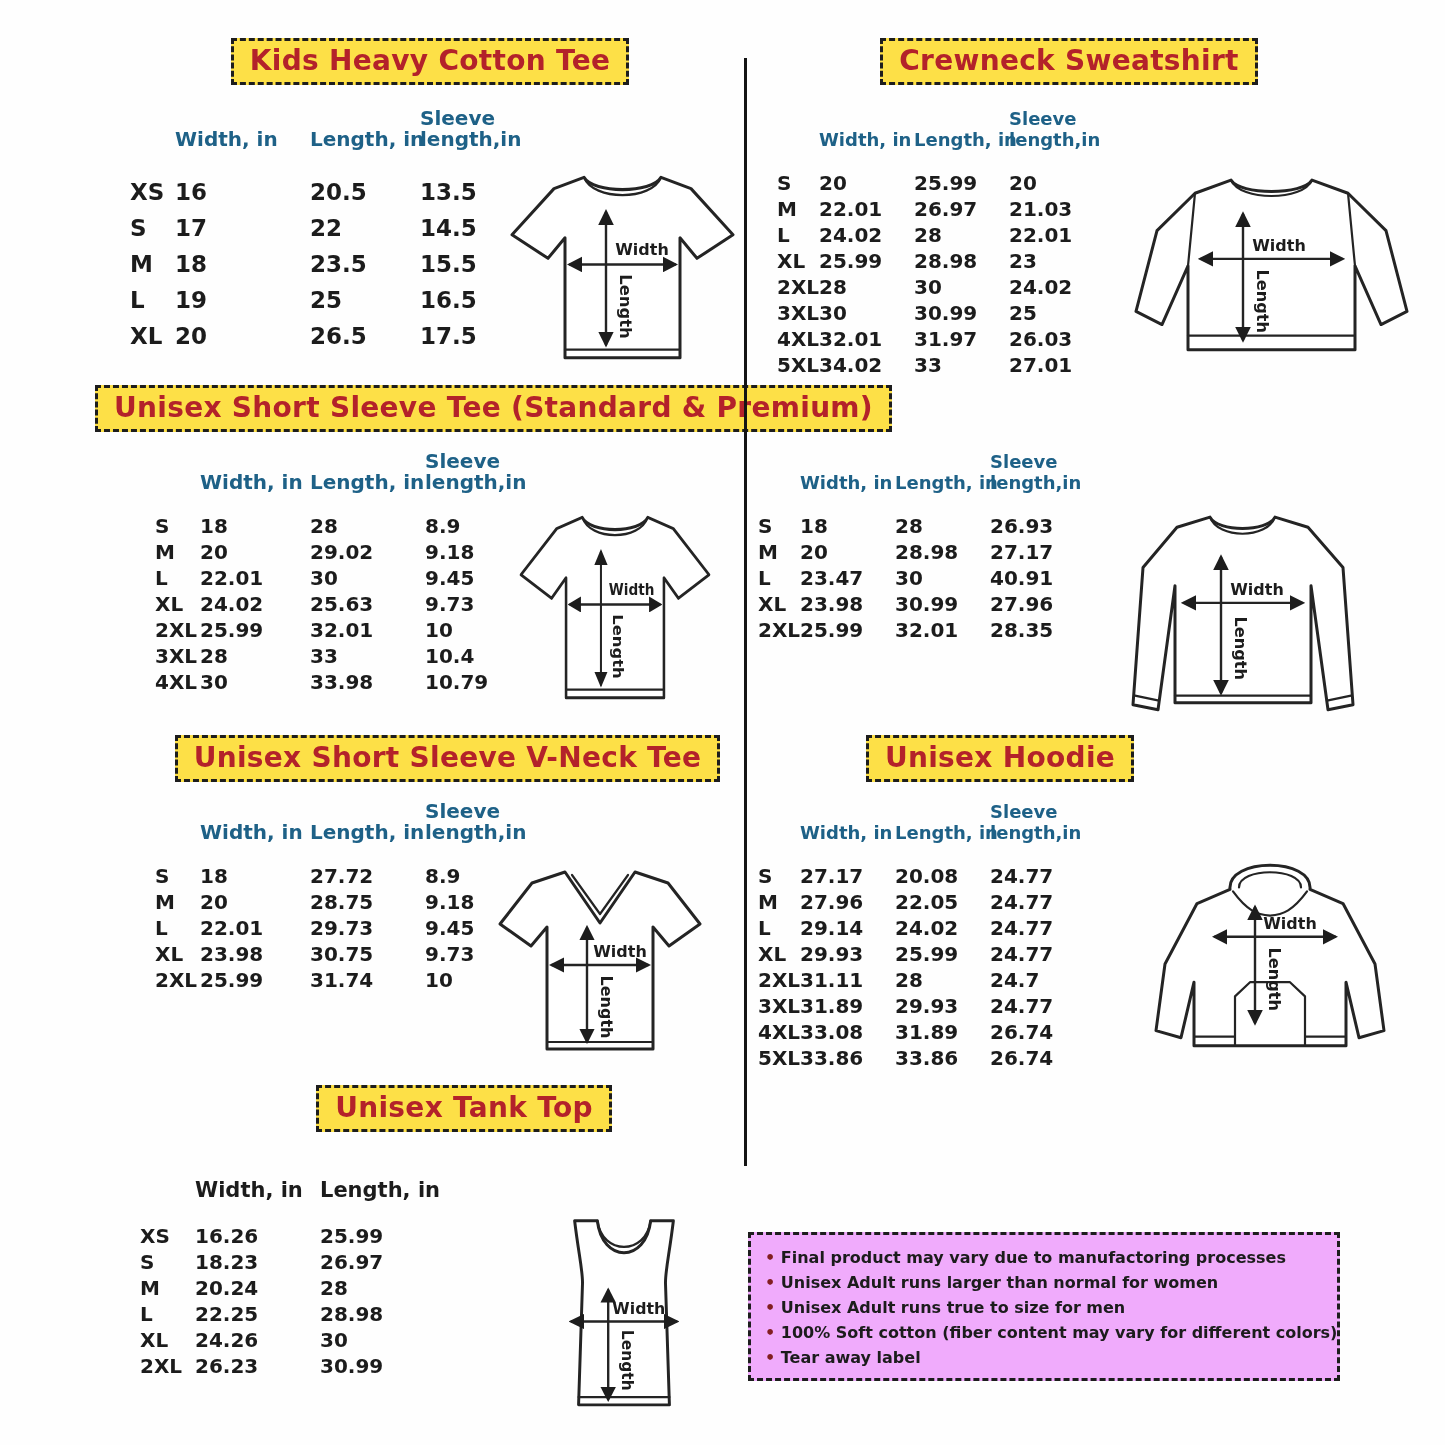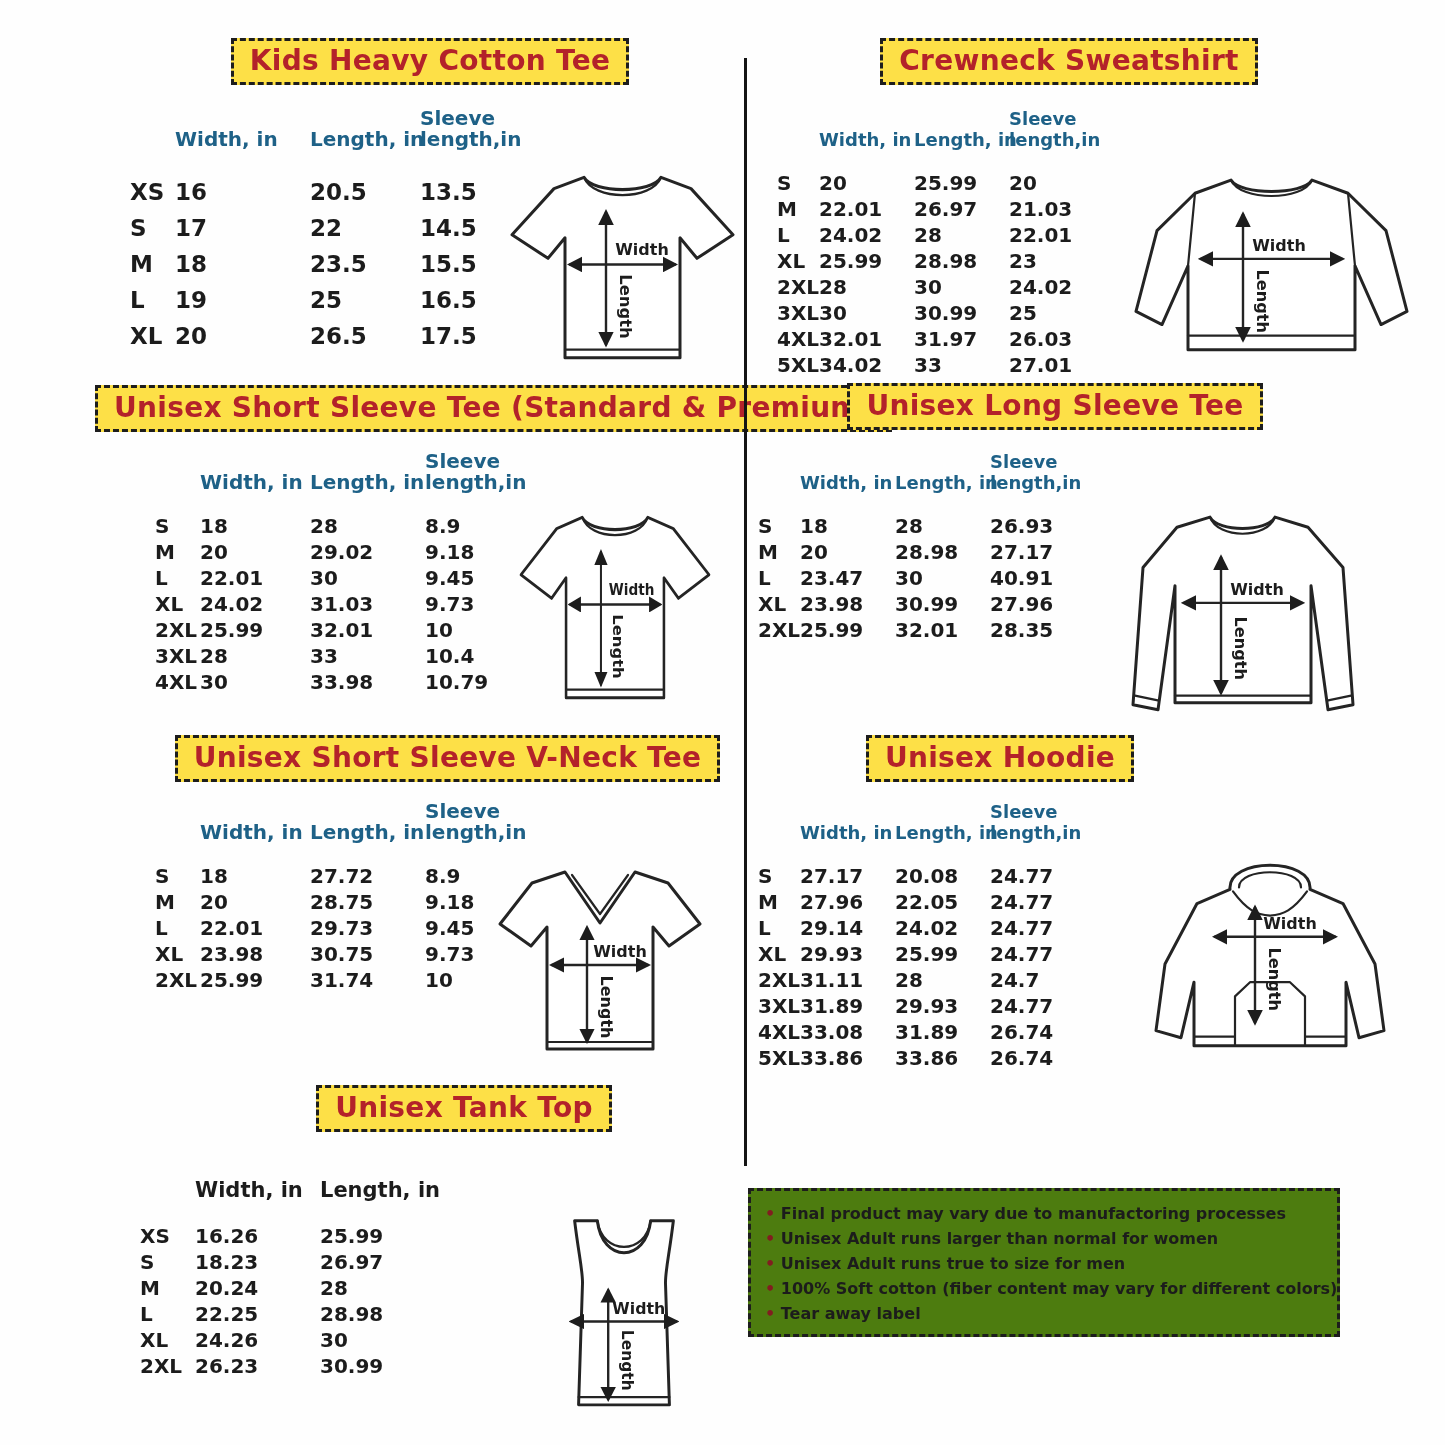--- a/index.html
+++ b/index.html
@@ -23,22 +23,22 @@
   .t1 .thead{margin-bottom:24px;}
   .t2 .th{font-size:18px;}
   .t7 .thead{margin-bottom:22px;}
   .garment{position:absolute;}
   .garment path,.garment line{stroke:#242424;fill:none;stroke-linejoin:round;stroke-linecap:round;}
   .garment .outline{stroke-width:3;fill:#ffffff;}
   .garment .detail{stroke-width:2.2;}
   .garment .arrow{stroke-width:2.4;}
   .garment text{font-family:"DejaVu Sans",sans-serif;font-weight:bold;font-size:16px;fill:#1d1d1d;}
   #divider{position:absolute;left:744px;top:58px;width:3px;height:1108px;background:#141414;}
-  #notes{position:absolute;left:748px;top:1188px;width:560px;border:3px dashed #1d1d1d;
-         padding:10px 12px 8px 14px;background:#4d7c0f;}
+  #notes{position:absolute;left:748px;top:1232px;width:560px;border:3px dashed #1d1d1d;
+         padding:10px 12px 8px 14px;background:#f0abfc;}
   #notes ul{list-style:none;margin:0;padding:0;}
   #notes li{font-size:16px;font-weight:bold;line-height:25px;white-space:nowrap;}
   #notes li::before{content:"• ";color:#821d20;}
 </style>
 </head>
 <body>
 
 <svg width="0" height="0" style="position:absolute" aria-hidden="true">
   <defs>
     <marker id="ah" viewBox="0 0 10 10" refX="8" refY="5" markerWidth="6.5" markerHeight="6.5" orient="auto-start-reverse">
@@ -213,21 +213,21 @@
           </div>
           <div class="tr">
             <div class="td">L</div>
             <div class="td">22.01</div>
             <div class="td">30</div>
             <div class="td">9.45</div>
           </div>
           <div class="tr">
             <div class="td">XL</div>
             <div class="td">24.02</div>
-            <div class="td">31.03</div>
+            <div class="td">25.63</div>
             <div class="td">9.73</div>
           </div>
           <div class="tr">
             <div class="td">2XL</div>
             <div class="td">25.99</div>
             <div class="td">32.01</div>
             <div class="td">10</div>
           </div>
           <div class="tr">
             <div class="td">3XL</div>
@@ -248,25 +248,20 @@
       <path class="detail" d="M79,14 C88,37 147,37 156,14"></path>
       <path class="detail" d="M60,182 L175,182"></path>
       <line class="arrow" x1="101" y1="48" x2="101" y2="177" marker-start="url(#ah)" marker-end="url(#ah)"></line>
       <line class="arrow" x1="65" y1="99" x2="170" y2="99" marker-start="url(#ah)" marker-end="url(#ah)"></line>
       <text x="137" y="90" text-anchor="middle">Width</text>
       <text x="115" y="140" text-anchor="middle" transform="rotate(90 115 140)">Length</text>
     </svg>
   </section>
 
   <section class="sec" style="left:755px;top:383px;width:680px;height:350px;">
-    <div class="trow">
-      <div class="tbox" style="left:-40px;">
-        <span>Unisex Long Sleeve Tee</span>
-      </div>
-    </div>
     <div class="table t2" style="left:3px;top:60px;">
       <div class="thead">
           <div class="th"></div>
           <div class="th">Width, in</div>
           <div class="th">Length, in</div>
           <div class="th">Sleeve
 length,in</div>
         </div>
       <div class="tbody">
           <div class="tr">

